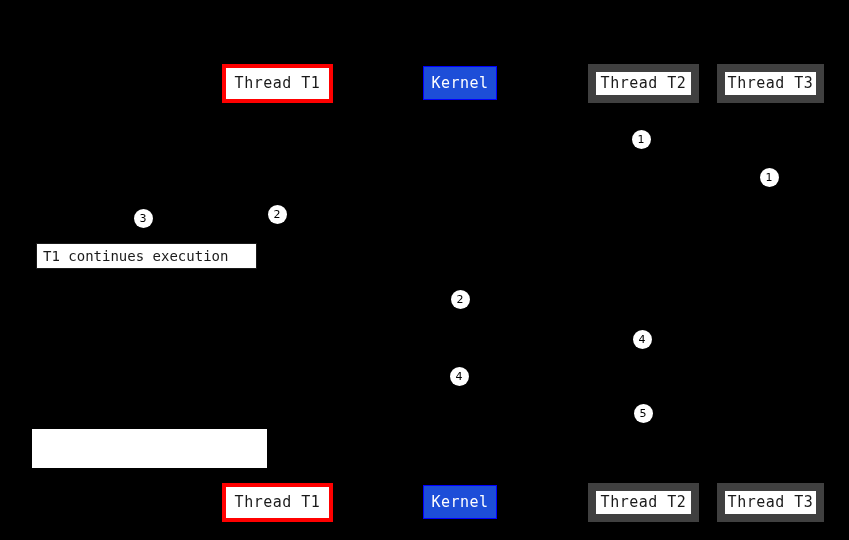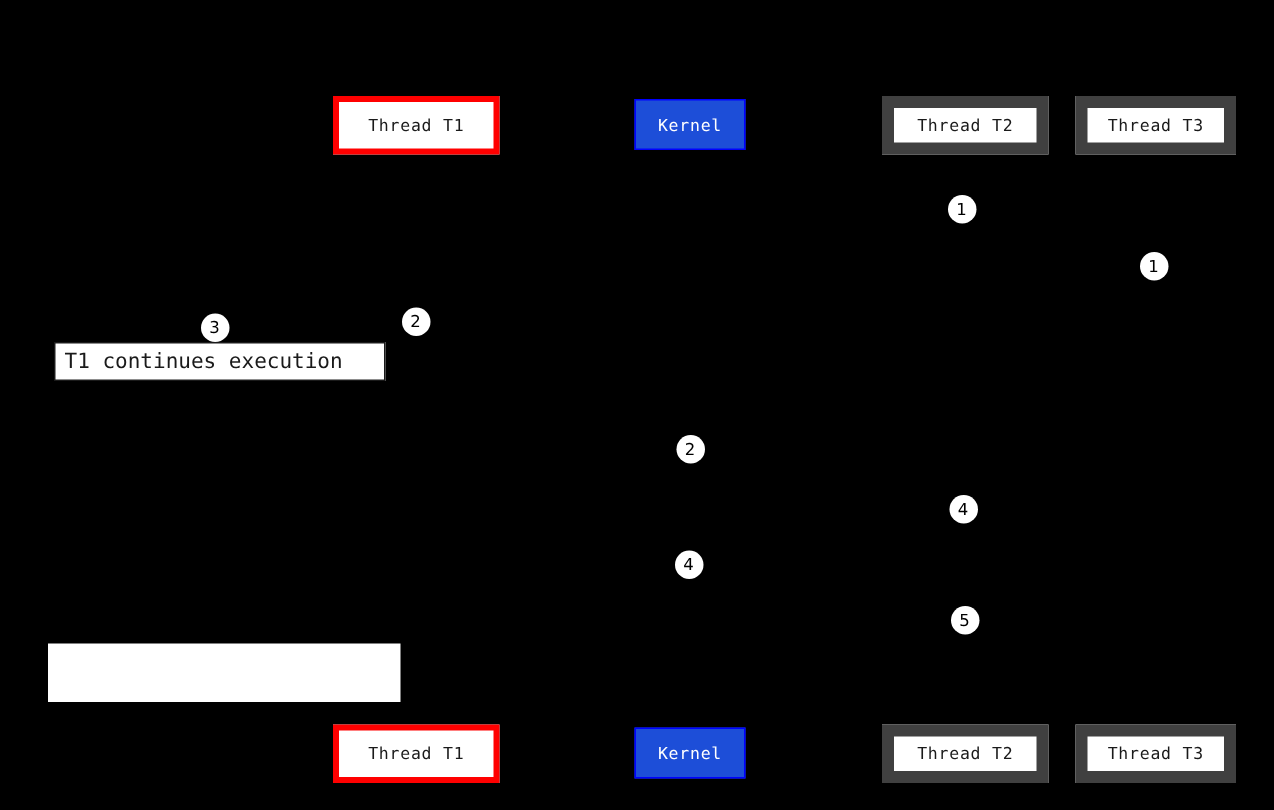--- a/index.html
+++ b/index.html
@@ -18,21 +18,21 @@
   }
 
   
   .lifeline-box {
     position: absolute;
     box-sizing: border-box;
     display: flex;
     align-items: center;
     justify-content: center;
     font-family: "DejaVu Sans Mono", "Liberation Mono", monospace;
-    font-size: 11px;
+    font-size: 15px;
     letter-spacing: 0.5px;
     white-space: nowrap;
     line-height: 1;
   }
   .lifeline-box.style-outline-red {
     background: #ffffff;
     border: 4px solid #ff0000;
     color: #1a1a1a;
   }
   .lifeline-box.style-outline-blue {
@@ -139,21 +139,21 @@
         <span>Kernel</span>
       </div>
       <div class="lifeline-box style-outline-blue" style="left: 588px; top: 483px; width: 111px; height: 39px;">
         <span>Thread T2</span>
       </div>
       <div class="lifeline-box style-outline-blue" style="left: 717px; top: 483px; width: 107px; height: 39px;">
         <span>Thread T3</span>
       </div>
     </div>
   <div id="notes-layer">
-      <div class="note-box" style="left: 36px; top: 228px; width: 221px; height: 26px;">
+      <div class="note-box" style="left: 36px; top: 243px; width: 221px; height: 26px;">
         <span>T1 continues execution</span>
       </div>
       <div class="note-box blank" style="left: 32px; top: 429px; width: 235px; height: 39px;">
         <span></span>
       </div>
     </div>
   <div id="markers-layer">
       <div class="step-marker" style="left: 631.5px; top: 129.5px;">
         <span>1</span>
       </div>

